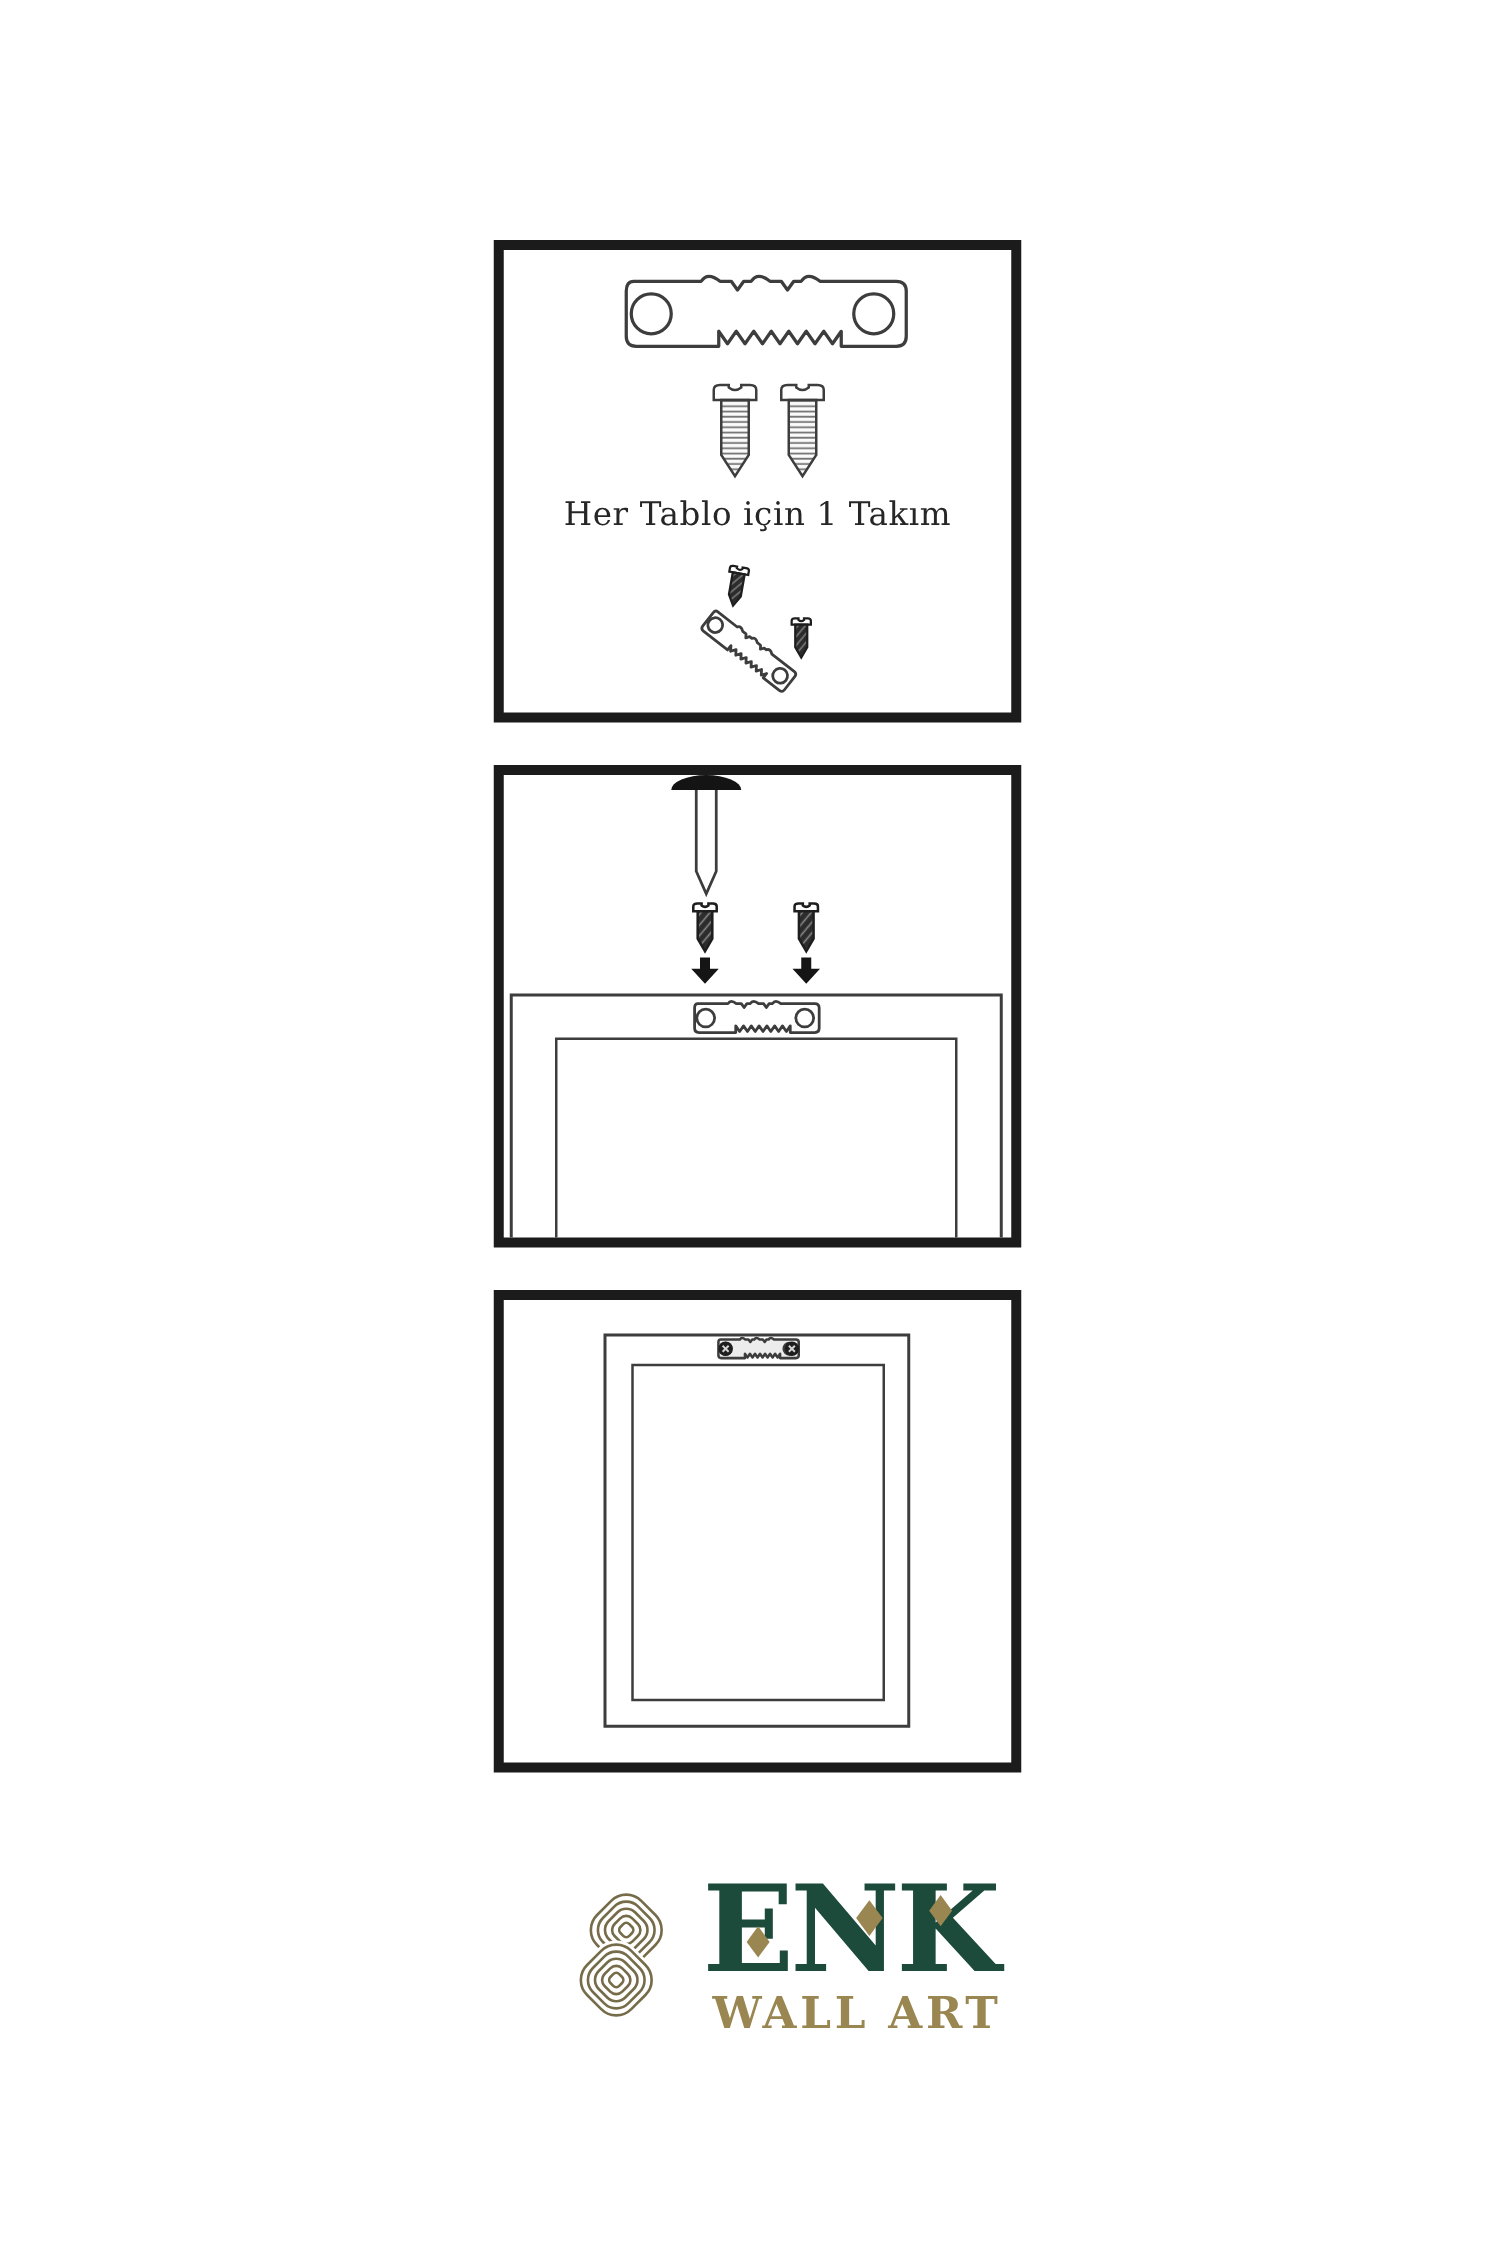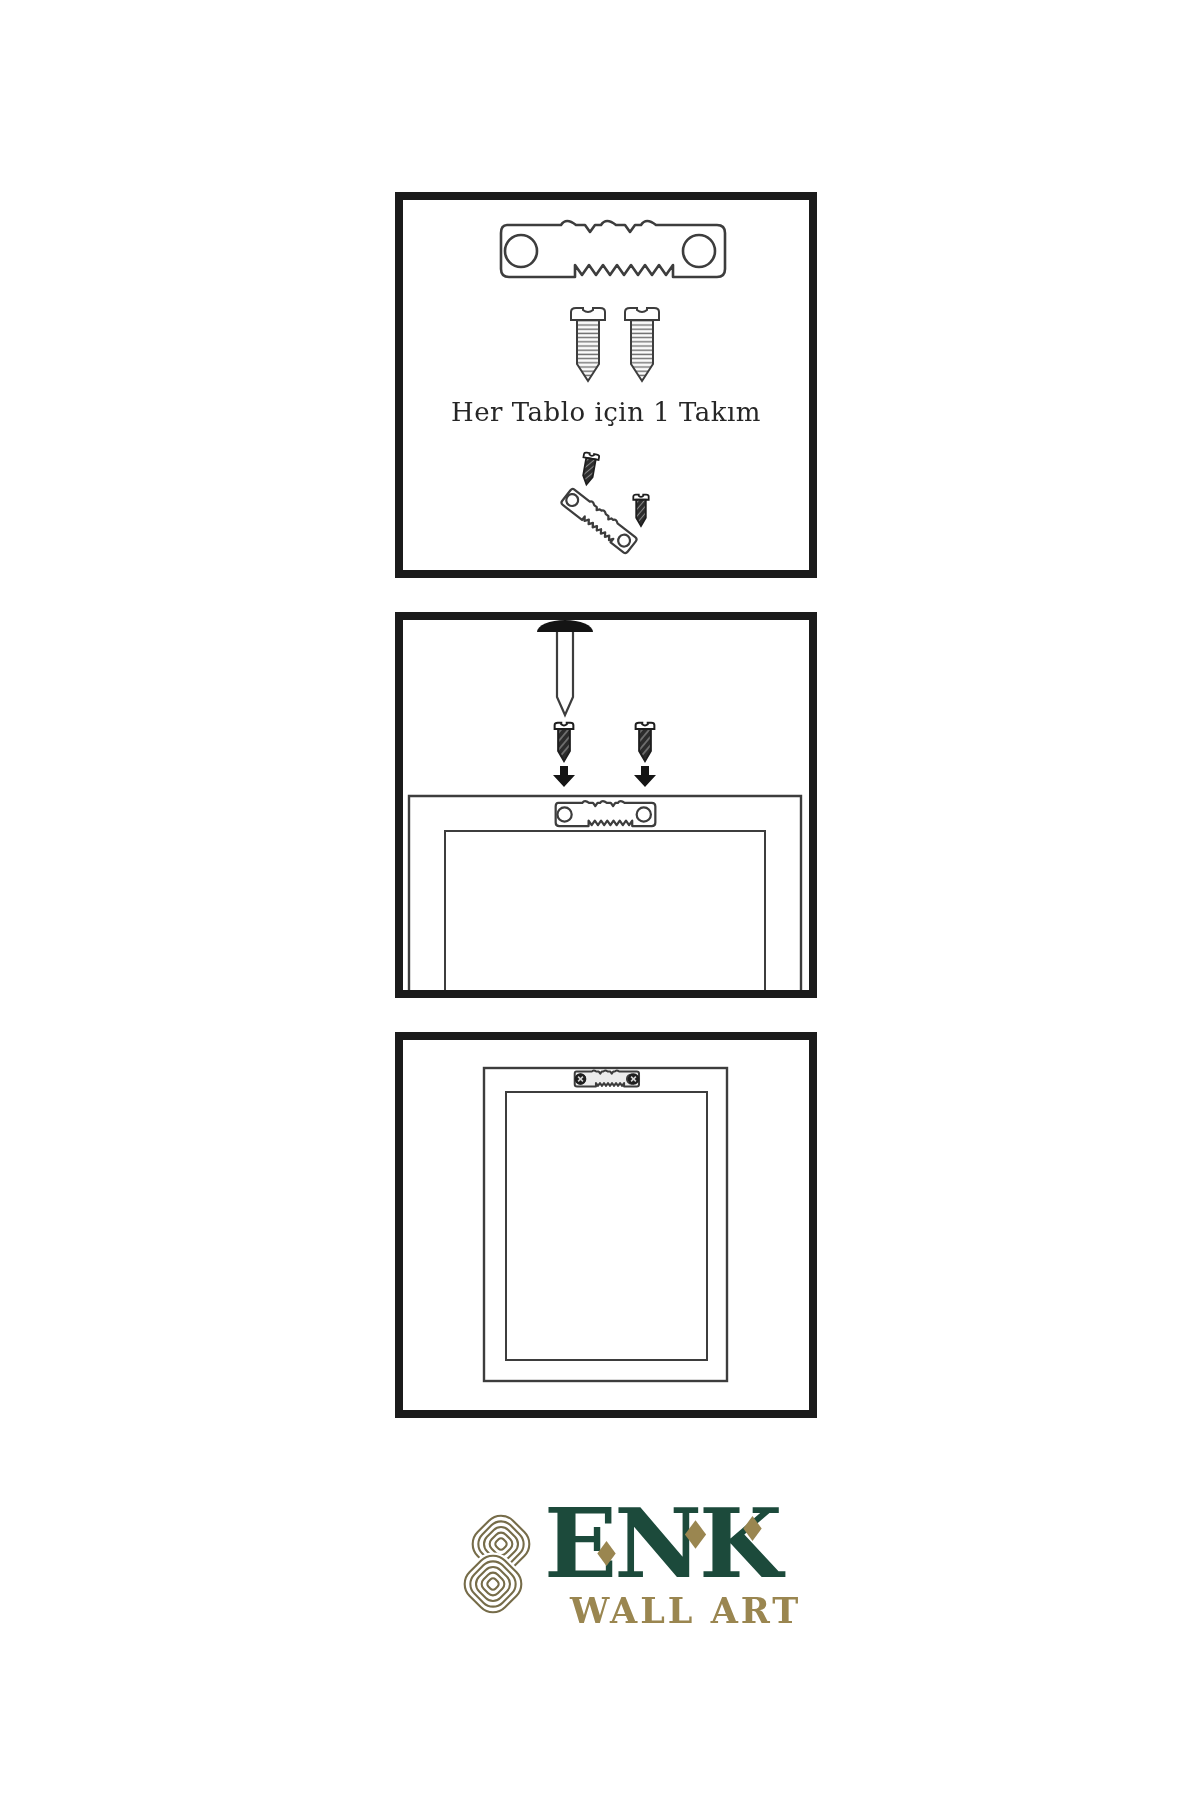--- a/index.html
+++ b/index.html
@@ -30,21 +30,21 @@
     text-align:center;
     font-family:"DejaVu Serif",serif;
     font-size:26px;letter-spacing:0.5px;
     color:#262626;white-space:nowrap;
   }
 
   
   .logo{position:absolute;left:0;top:0;width:1200px;height:1800px;pointer-events:none;}
   .knot{position:absolute;left:438px;top:1502px;width:120px;height:120px;}
   .brand{
-    position:absolute;left:544px;top:1496px;
+    position:absolute;left:562px;top:1496px;
     font-family:"DejaVu Serif",serif;font-weight:700;
     font-size:96px;line-height:96px;letter-spacing:-3px;
     color:var(--brand-green);
   }
   .brand-sub{
     position:absolute;left:570px;top:1596px;
     font-family:"DejaVu Serif",serif;font-weight:600;
     font-size:35px;letter-spacing:3px;line-height:30px;
     color:var(--brand-gold);white-space:nowrap;
   }

